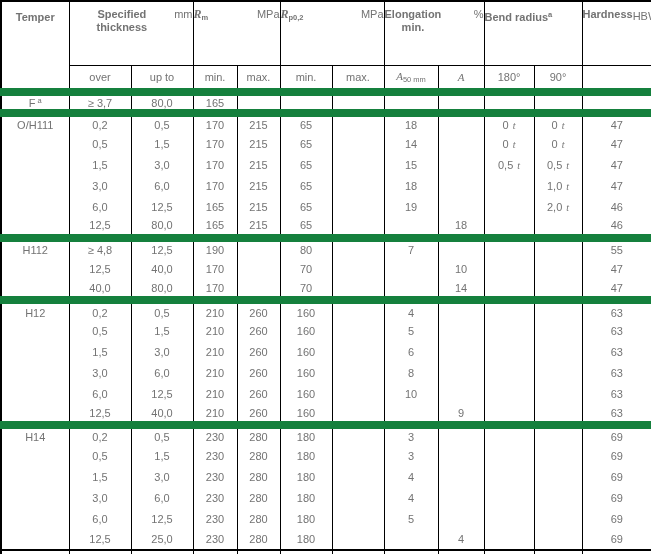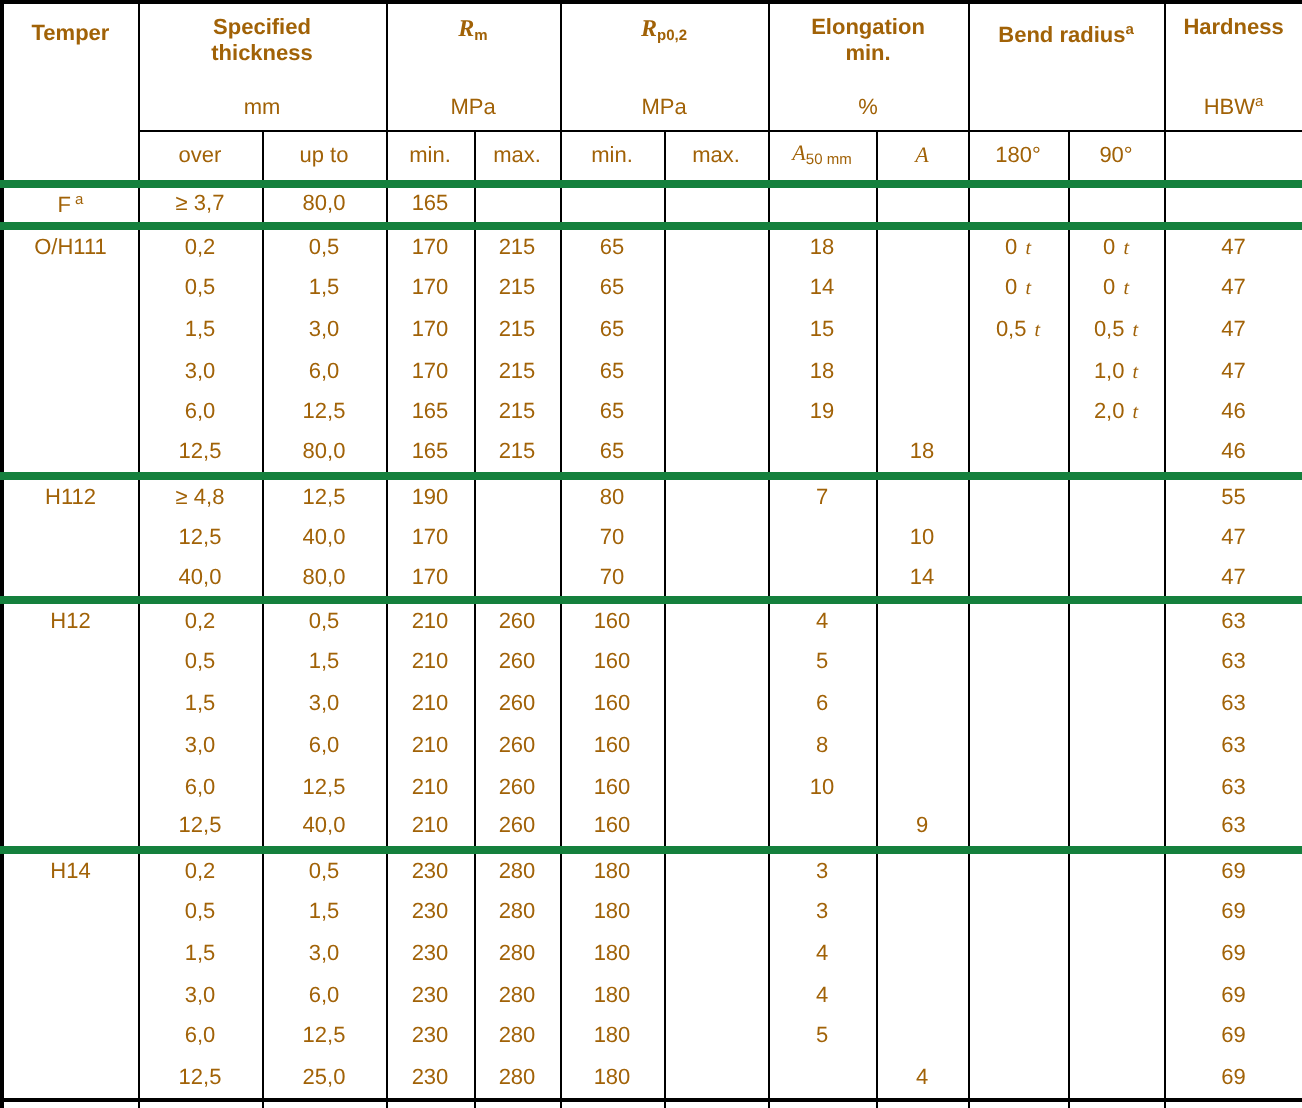--- a/index.html
+++ b/index.html
@@ -1,54 +1,54 @@
 <!DOCTYPE html>
 <html><head>
 <meta charset="utf-8">
 <style>
   html,body { margin:0; padding:0; background:#ffffff; }
   .page {
     width:651px; height:554px; overflow:hidden; background:#fff;
-    font-family:"Liberation Sans","DejaVu Sans",sans-serif; color:#a16207;
+    font-family:"Liberation Sans","DejaVu Sans",sans-serif; color:#737373;
   }
   table {
     border-collapse:collapse; table-layout:fixed; width:651px;
     border:2px solid #000; border-bottom:none;
   }
   th, td {
     padding:0; margin:0; font-size:11px; font-weight:normal;
     text-align:center; vertical-align:middle; overflow:hidden;
     border-left:1px solid #000; border-right:1px solid #000;
     white-space:nowrap;
   }
   
   thead tr.h1 { height:64px; }
   thead tr.h2 { height:27px; }
   thead tr.h1 th.merged { border-bottom:1px solid #000; }
   thead tr.h2 th { border-bottom:2px solid #3b82f6; }
   th.temper-head { vertical-align:top; padding-top:9px; font-weight:bold; border-bottom:2px solid #000; }
   .hcell {
-    display:flex; flex-direction:column; justify-content:space-between;
+    display:flex; justify-content:space-between;
     height:60px; box-sizing:border-box; padding:5px 0 3px 0;
   }
   .htitle { font-weight:bold; line-height:13px; white-space:normal; }
   .htitle.narrow { max-width:80px; margin:0 auto; }
   .hunit  { font-weight:normal; line-height:12px; }
   .math i, i.tvar {
     font-family:"Liberation Serif","DejaVu Serif",serif; font-style:italic;
   }
   .rsym { font-family:"Liberation Serif","DejaVu Serif",serif; font-style:italic; font-weight:bold; font-size:12px; }
   .math sub, .rsub { font-size:7.5px; vertical-align:-2px; }
   .rsub { font-weight:bold; }
   sup { font-size:7.5px; vertical-align:4px; }
   sup.gap { margin-left:2px; }
   i.tvar { font-size:10px; margin-left:1px; }
   
   tbody.group tr { height:20.8px; }
-  tbody.group tr.first td { border-top:4px solid #15803d; }
+  tbody.group tr.first td { border-top:8px solid #15803d; }
   tbody.group-last tr:last-child td { border-bottom:2px solid #000; }
   tbody.stub tr { height:5px; }
   tbody.stub td { border-top:none; }
 </style>
 </head>
 <body>
 
 <div class="page">
   <table id="props-table">
     <colgroup>

